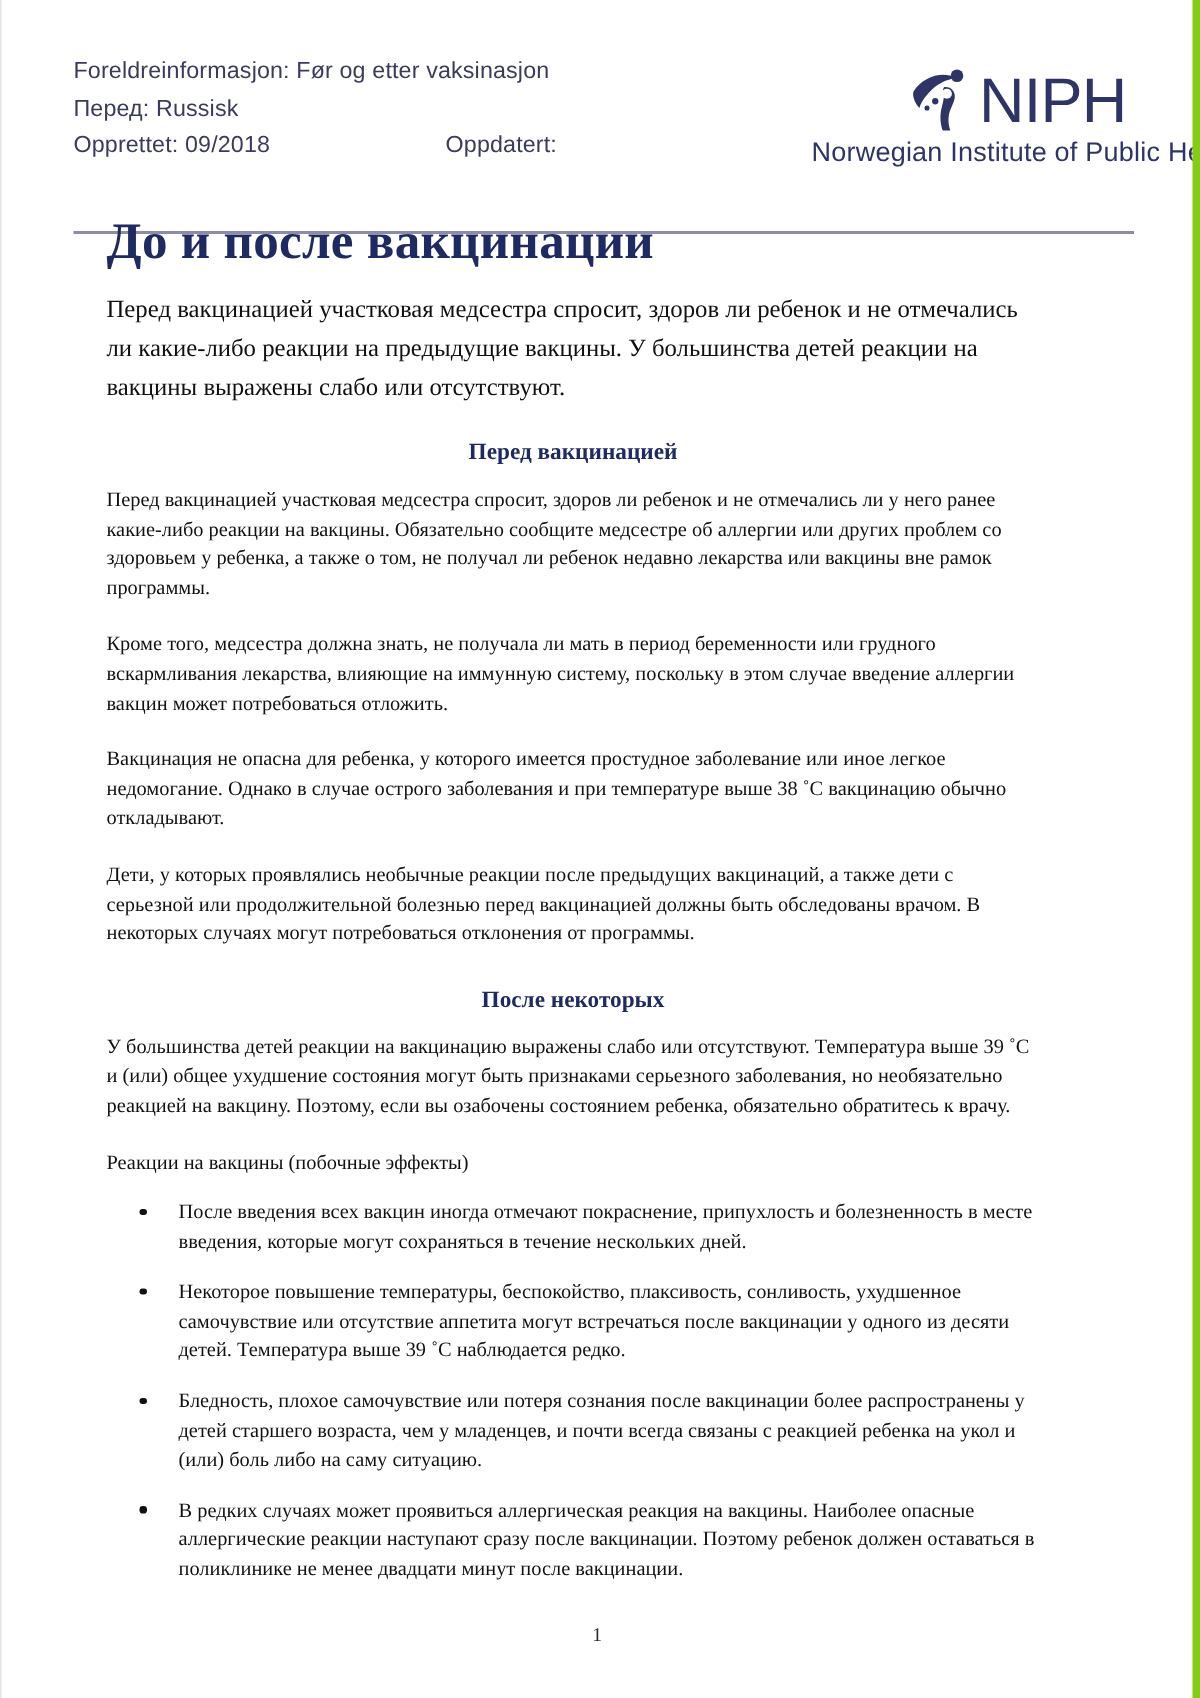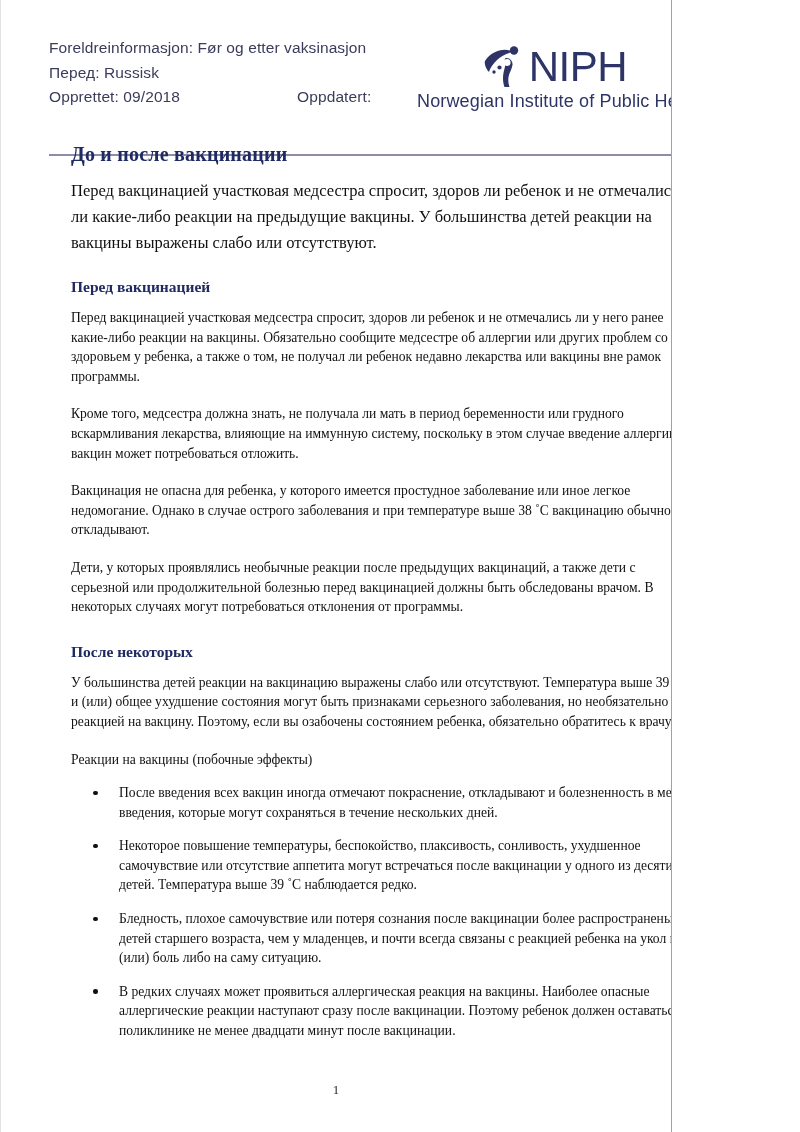--- a/index.html
+++ b/index.html
@@ -7,27 +7,27 @@
     margin: 0;
     padding: 0;
     background: #ffffff;
   }
   body {
     font-family: "Liberation Serif", "DejaVu Serif", serif;
     -webkit-font-smoothing: antialiased;
   }
   .page {
     position: relative;
-    width: 672px;
+    width: 800px;
     height: 1132px;
     background: #ffffff;
     box-sizing: border-box;
     overflow: hidden;
     border-left: 1px solid #e3e3e3;
-    border-right: 1px solid #84cc16;
+    border-right: 5px solid #84cc16;
   }
 
   
   .doc-header {
     position: absolute;
     left: 0; right: 0;
     top: 36px;
     height: 78px;
   }
   .header-meta {
@@ -96,39 +96,40 @@
 
   
   .content {
     position: absolute;
     left: 70px;
     top: 143px;
     width: 622px;
   }
   .doc-title {
     font-family: "Liberation Serif", "DejaVu Serif", serif;
-    font-size: 20px;
+    font-size: 34px;
     font-weight: bold;
     color: #1f2a63;
     margin: 0 0 12px 0;
     letter-spacing: 0.2px;
   }
   .lead {
     font-size: 16.5px;
     line-height: 26px;
     color: #101010;
     margin: 0 0 22px 0;
     text-align: left;
   }
   h2.section-title {
     font-family: "Liberation Serif", "DejaVu Serif", serif;
     font-size: 15.5px;
     font-weight: bold;
     color: #1f2a63;
     margin: 0 0 12px 0;
+    text-align: center;
   }
   .section-body p {
     font-size: 13.6px;
     line-height: 19.6px;
     color: #111111;
     margin: 0 0 18px 0;
   }
   .section-body p:last-child { margin-bottom: 0; }
 
   .section-before { margin-bottom: 26px; }
@@ -214,21 +215,21 @@
       </div>
     </div>
 
     <div class="section-after">
       <h2 class="section-title">После некоторых</h2>
       <div class="section-body">
         <p>У большинства детей реакции на вакцинацию выражены слабо или отсутствуют. Температура выше 39 ˚С и (или) общее ухудшение состояния могут быть признаками серьезного заболевания, но необязательно реакцией на вакцину. Поэтому, если вы озабочены состоянием ребенка, обязательно обратитесь к врачу.</p>
         <p>Реакции на вакцины (побочные эффекты)</p>
       </div>
       <ul class="bullets">
-        <li><span class="dot"></span><span>После введения всех вакцин иногда отмечают покраснение, откладывают и болезненность в месте введения, которые могут сохраняться в течение нескольких дней.</span></li>
+        <li><span class="dot"></span><span>После введения всех вакцин иногда отмечают покраснение, припухлость и болезненность в месте введения, которые могут сохраняться в течение нескольких дней.</span></li>
         <li><span class="dot"></span><span>Некоторое повышение температуры, беспокойство, плаксивость, сонливость, ухудшенное самочувствие или отсутствие аппетита могут встречаться после вакцинации у одного из десяти детей. Температура выше 39 ˚С наблюдается редко.</span></li>
         <li><span class="dot"></span><span>Бледность, плохое самочувствие или потеря сознания после вакцинации более распространены у детей старшего возраста, чем у младенцев, и почти всегда связаны с реакцией ребенка на укол и (или) боль либо на саму ситуацию.</span></li>
         <li><span class="dot"></span><span>В редких случаях может проявиться аллергическая реакция на вакцины. Наиболее опасные аллергические реакции наступают сразу после вакцинации. Поэтому ребенок должен оставаться в поликлинике не менее двадцати минут после вакцинации.</span></li>
       </ul>
     </div>
 
   </div>
 
   <div class="page-number">1</div>
 

